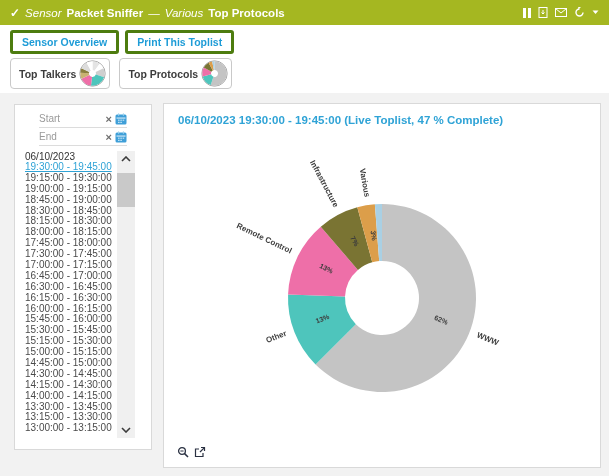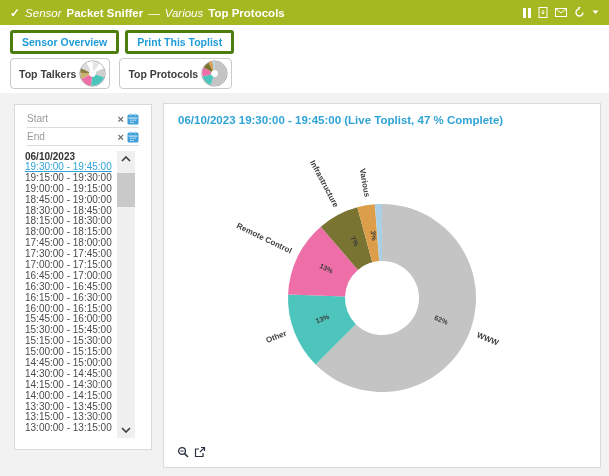--- a/index.html
+++ b/index.html
@@ -23,26 +23,26 @@
   .tabs{position:absolute;top:58px;left:10px;display:flex;gap:9px;}
   .tab{background:#fff;border:1px solid #c9c9c9;border-radius:4px;height:31px;
        display:flex;align-items:center;gap:3px;padding:0 3px 0 8px;box-sizing:border-box;cursor:pointer;}
   .tab-label{font-size:10.5px;font-weight:700;color:#3c3c3c;white-space:nowrap;}
   
   .main-bg{position:absolute;top:93px;left:0;width:609px;height:383px;background:#f2f2f2;}
   
   .left-card{position:absolute;left:14px;top:104px;width:138px;height:346px;background:#fff;
              border:1px solid #d9d9d9;box-sizing:border-box;}
   .fields{padding-top:5px;}
-  .field-row{height:17px;margin:0 12px;border-bottom:1px solid #dcdcdc;display:flex;align-items:center;}
+  .field-row{height:17px;margin:0 24px;border-bottom:1px solid #dcdcdc;display:flex;align-items:center;}
   .field-row input{border:none;outline:none;flex:1;min-width:0;font-size:10px;font-family:inherit;color:#555;padding:0;background:transparent;}
   .field-row input::placeholder{color:#9a9a9a;}
   .clear-x{color:#6e6e6e;font-size:11px;font-weight:700;line-height:10px;margin:0 3px 0 2px;cursor:pointer;}
   .cal{cursor:pointer;display:flex;}
-  .list-date{position:absolute;left:10px;top:46px;font-size:10px;font-weight:700;color:#333;height:11px;line-height:11px;}
+  .list-date{position:absolute;left:10px;top:46px;font-size:10px;font-weight:400;color:#333;height:11px;line-height:11px;}
   .time-list{position:absolute;left:10px;top:57px;width:102px;}
   .time-item{font-size:10px;color:#4a4a4a;height:10.9px;line-height:10.9px;white-space:nowrap;cursor:pointer;}
   .time-item.selected{color:#2fa3d6;text-decoration:underline;}
   .scrollbar{position:absolute;right:16px;top:46px;width:18px;height:287px;background:#f0f0f0;}
   .sb-up{position:absolute;top:5px;left:4px;cursor:pointer;}
   .sb-down{position:absolute;bottom:5px;left:4px;cursor:pointer;}
   .sb-thumb{position:absolute;top:22px;left:0;width:18px;height:34px;background:#c9c9c9;cursor:pointer;}
   
   .chart-card{position:absolute;left:163px;top:103px;width:438px;height:365px;background:#fff;
               border:1px solid #d9d9d9;box-sizing:border-box;font-weight:bold;}

